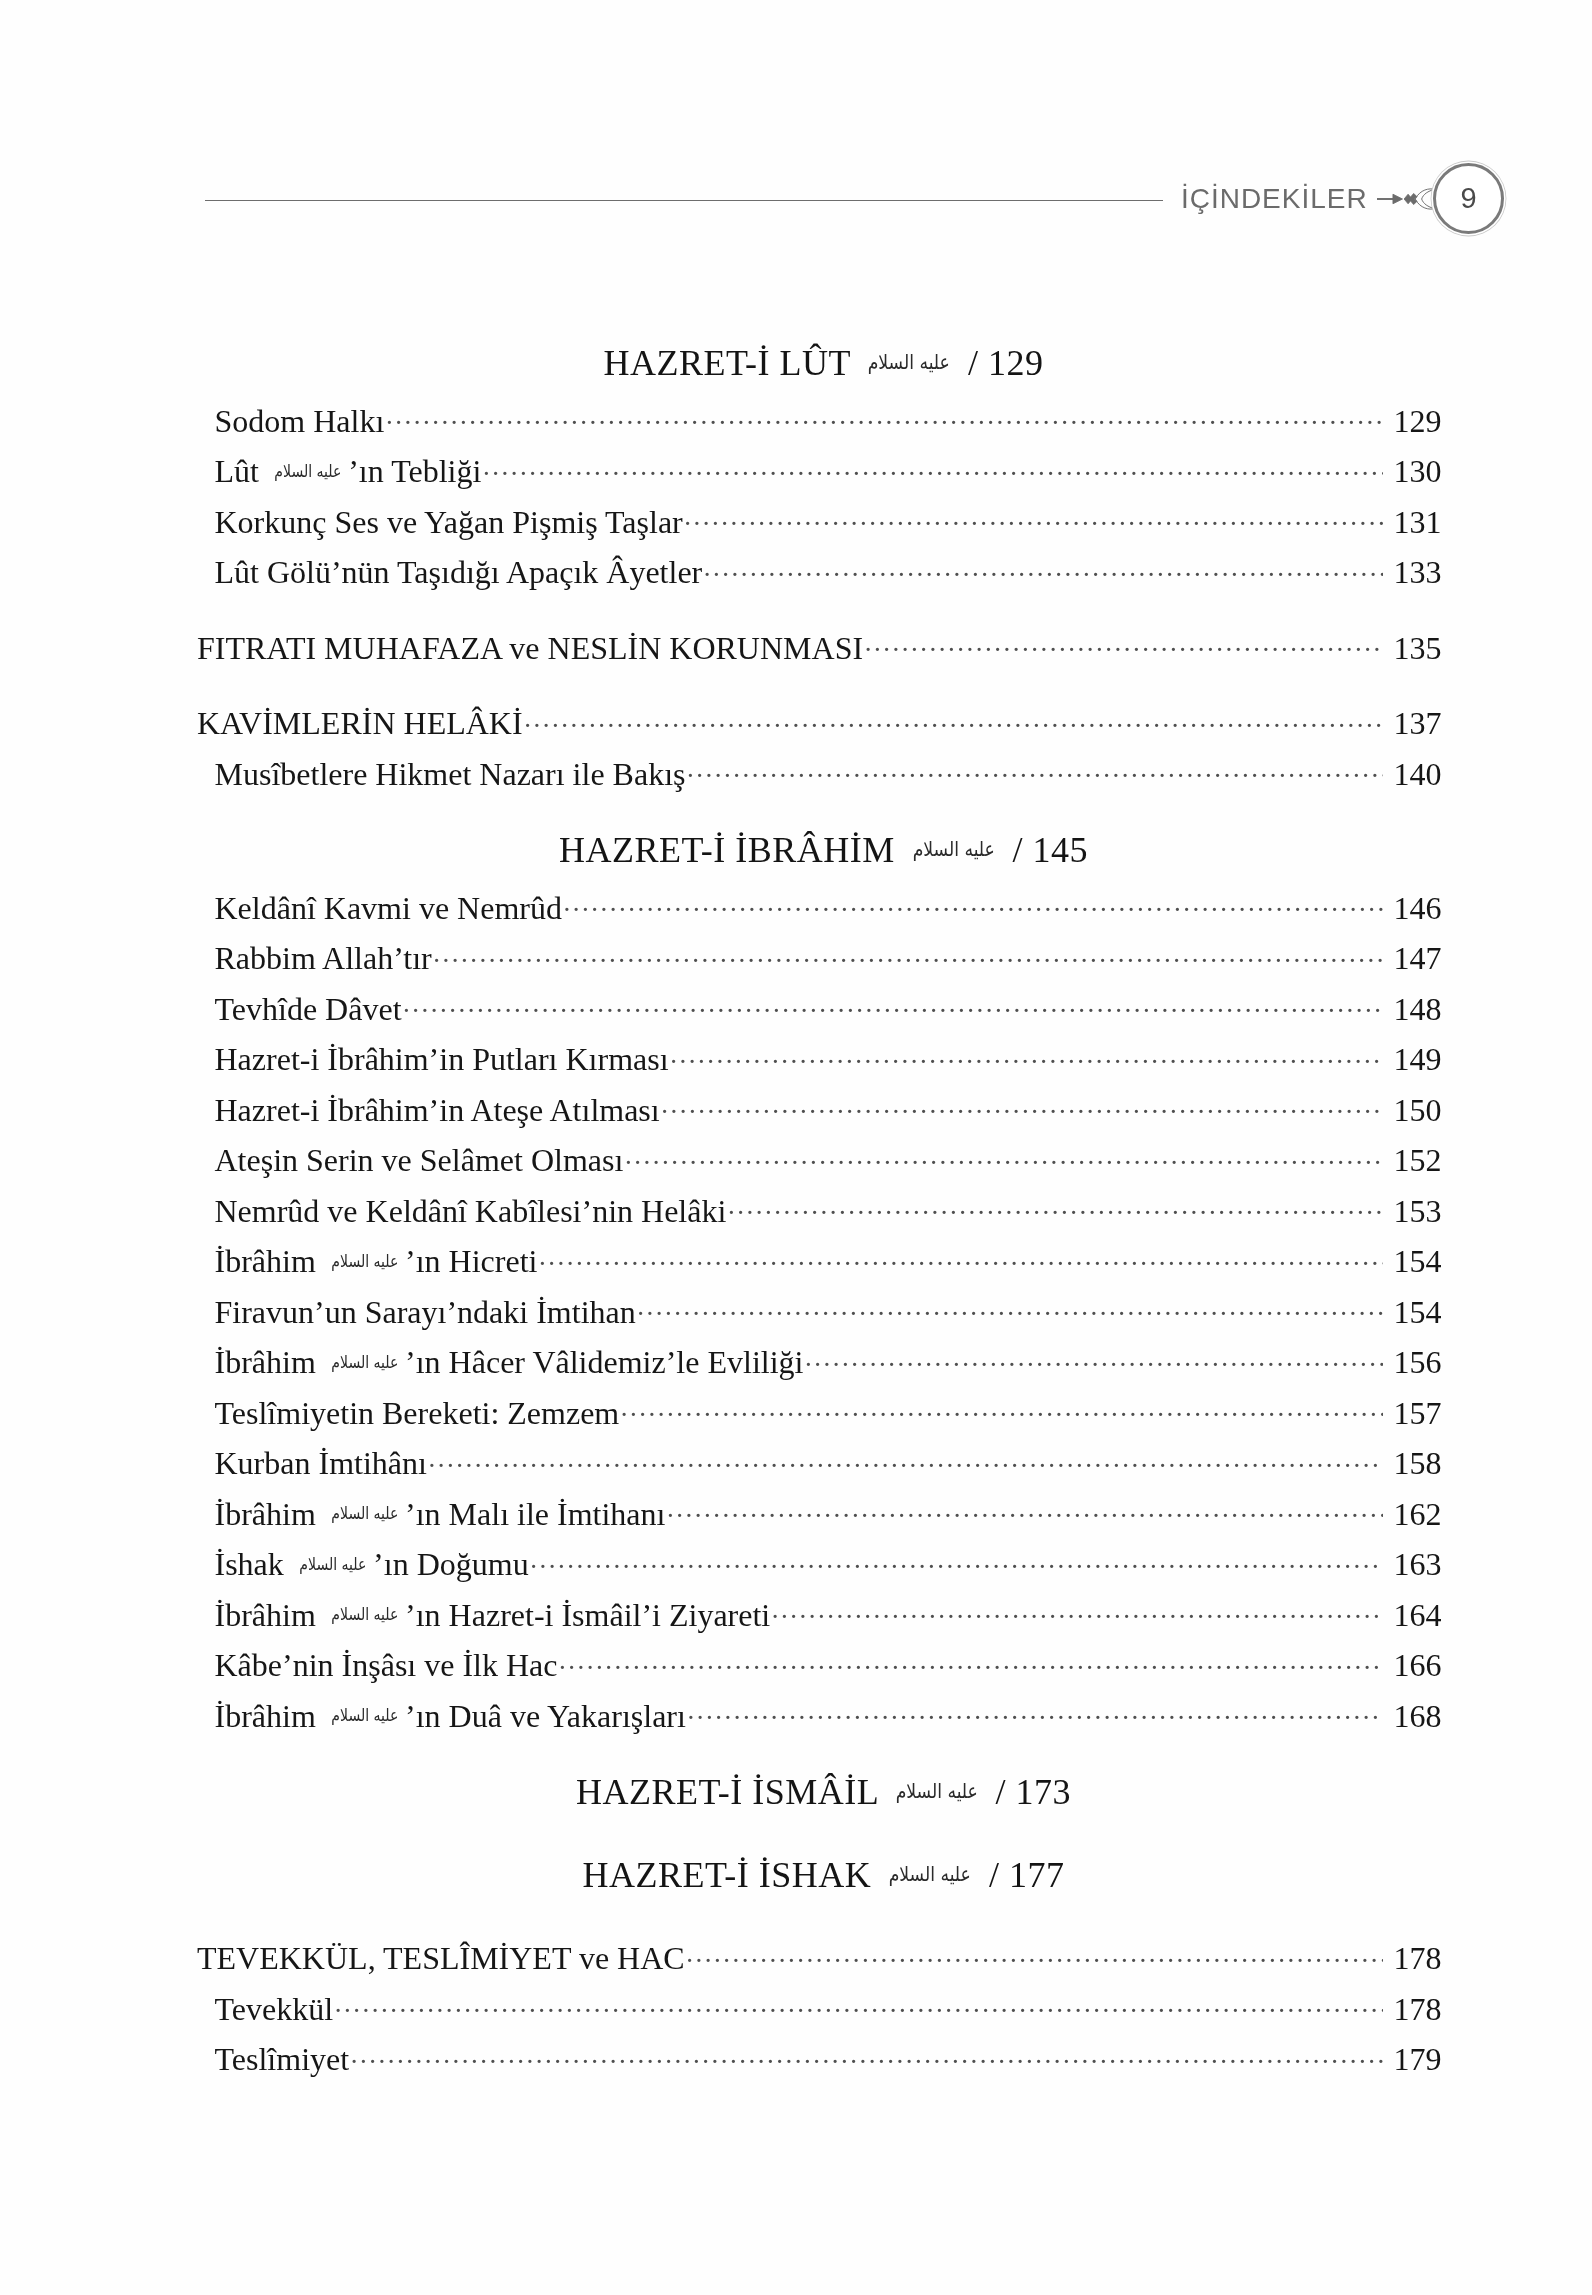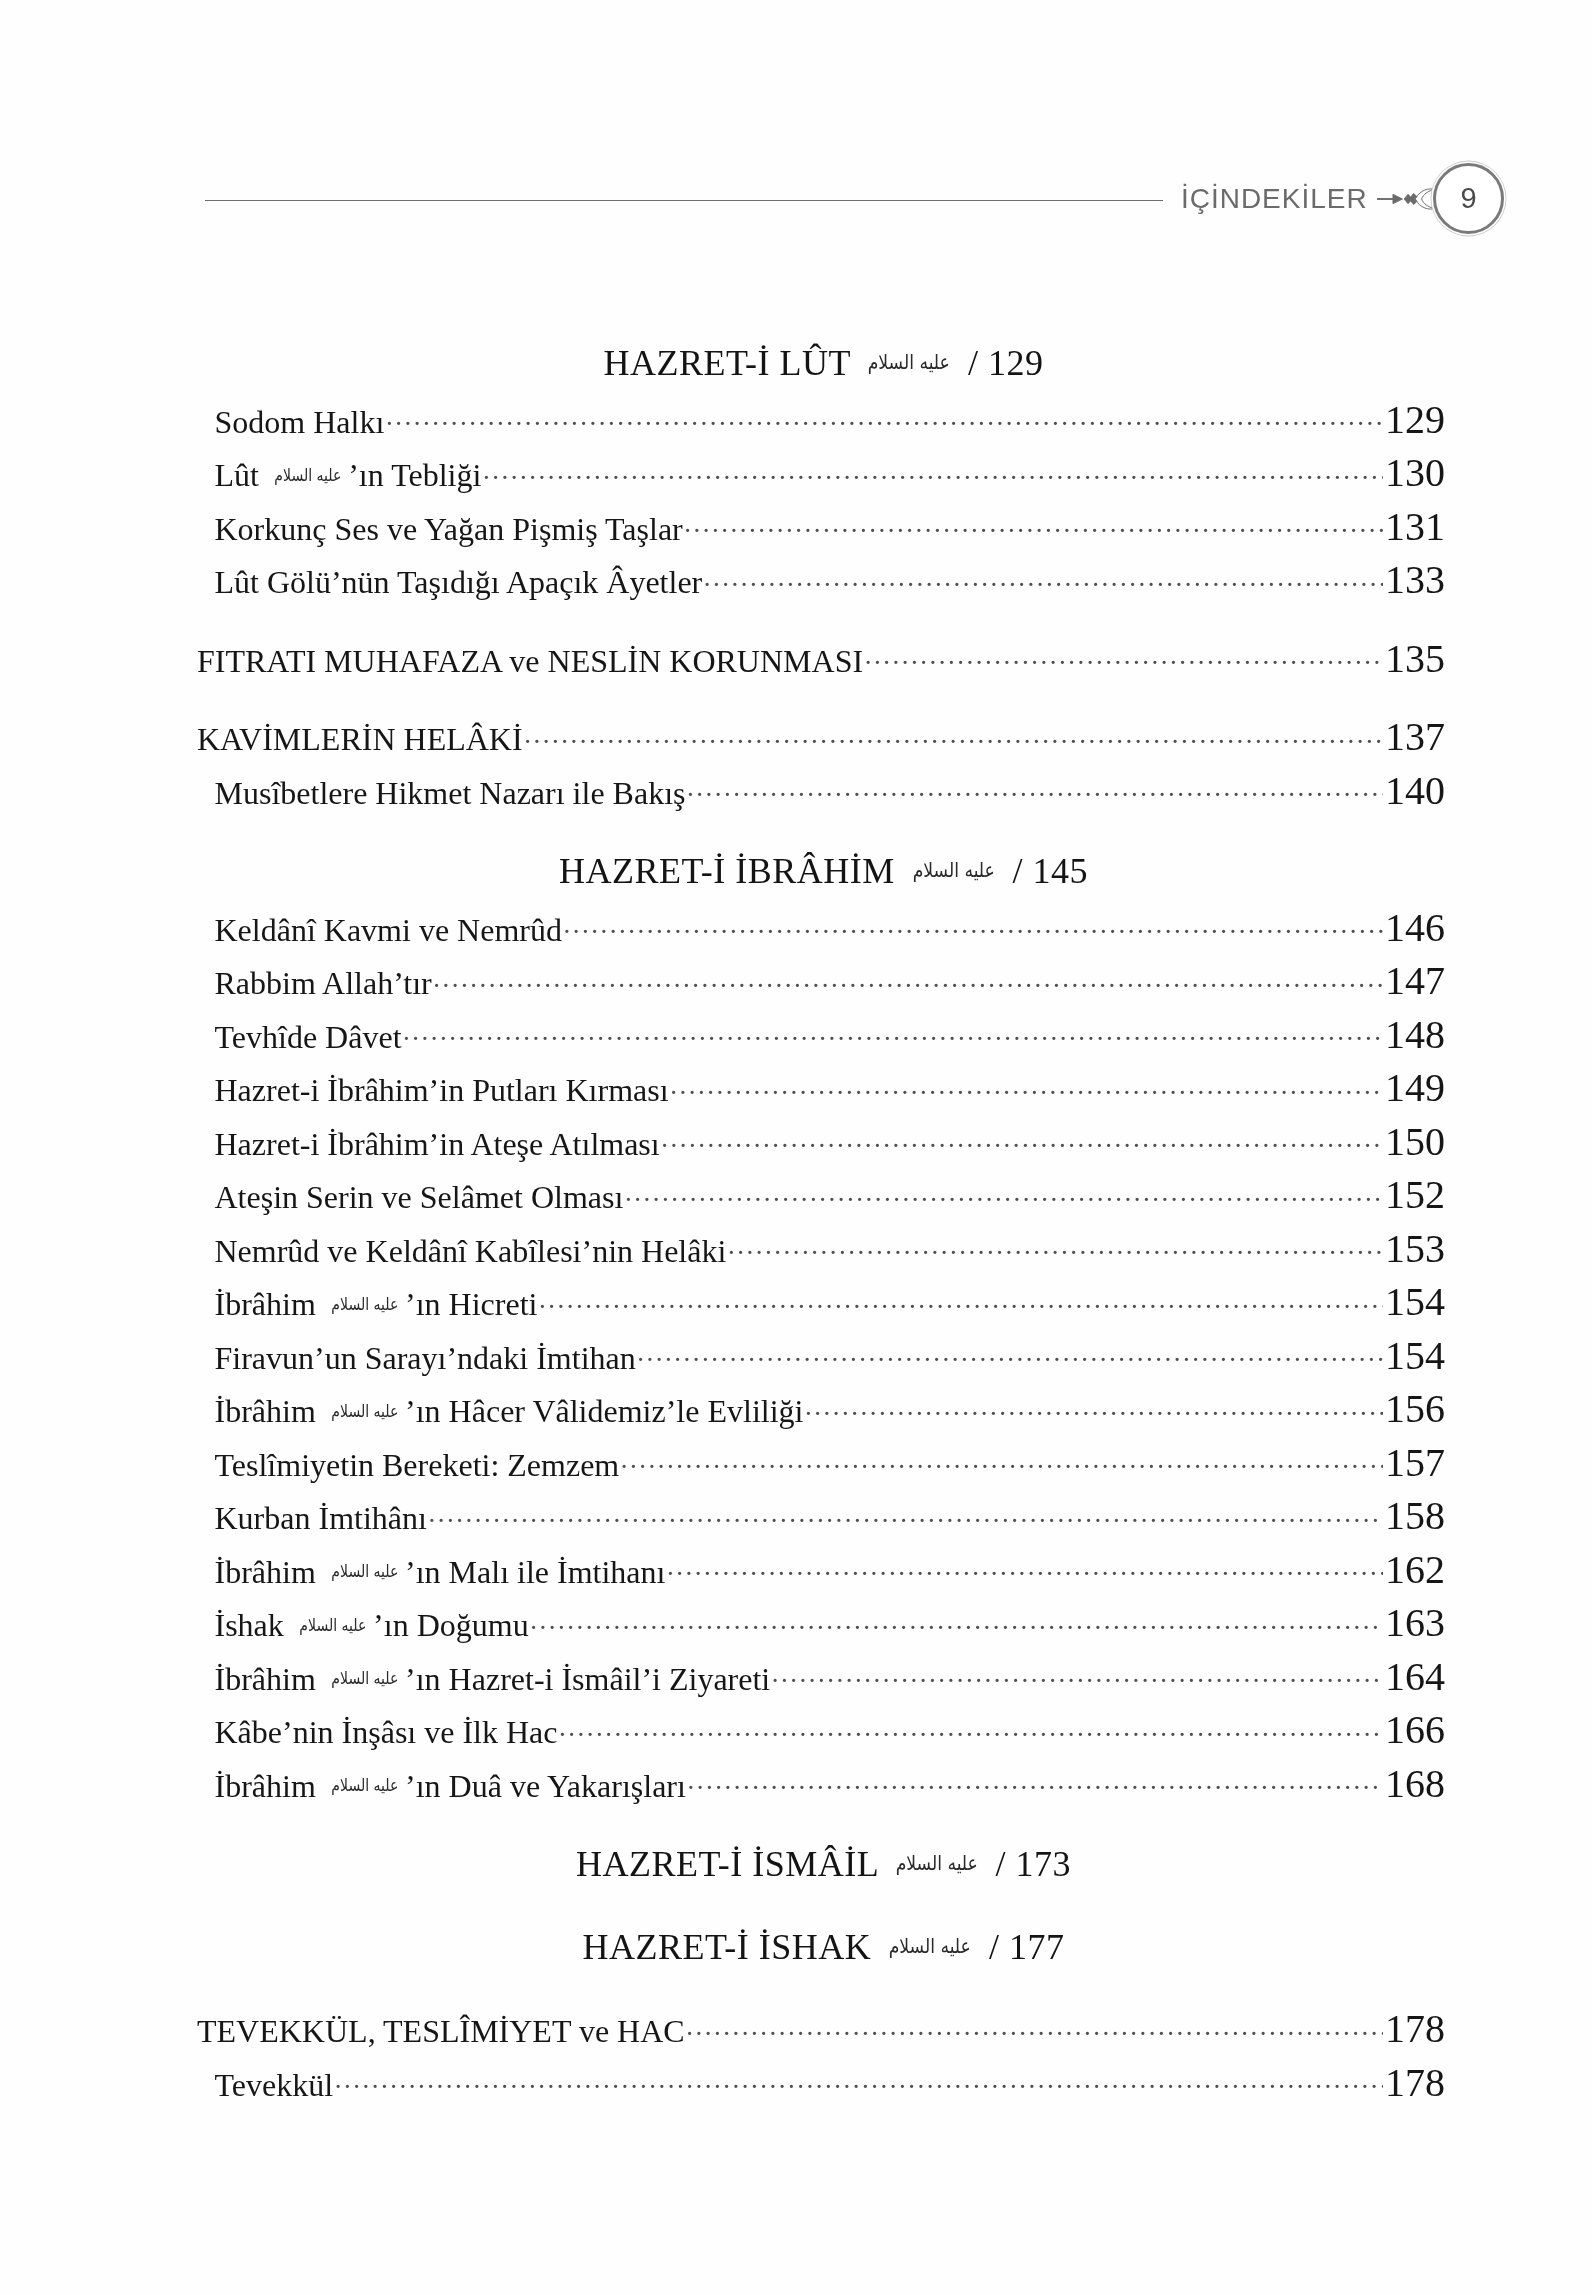--- a/index.html
+++ b/index.html
@@ -134,23 +134,23 @@
     font-size: 27px;
     letter-spacing: 2.5px;
     color: #4e4e4e;
     position: absolute;
     left: 0;
     bottom: 0.09em;
     white-space: nowrap;
   }
   .entry .pageno {
     flex: 0 0 auto;
-    text-align: left;
+    text-align: center;
     min-width: 65px;
-    font-size: 40px;
+    font-size: 32px;
   }
 
   .lvl-1 { padding-left: 0px; margin-top: 25px; }
   .lvl-2 { padding-left: 17.5px; }
 
   .gap-sm  { height: 13.5px; }
   .gap-md  { height: 19px; }
 </style>
 </head>
 <body>
@@ -336,17 +336,22 @@
         <span class="leader"></span>
         <span class="pageno">178</span>
       </div>
       <div class="gap-sm"></div>
       <div class="entry lvl-2">
         <span class="label">Tevekkül</span>
         <span class="leader"></span>
         <span class="pageno">178</span>
       </div>
       <div class="gap-sm"></div>
+      <div class="entry lvl-2">
+        <span class="label">Teslîmiyet</span>
+        <span class="leader"></span>
+        <span class="pageno">179</span>
+      </div>
       <div class="gap-sm"></div>
     </div>
 
 </div>
 
 
 </body></html>

